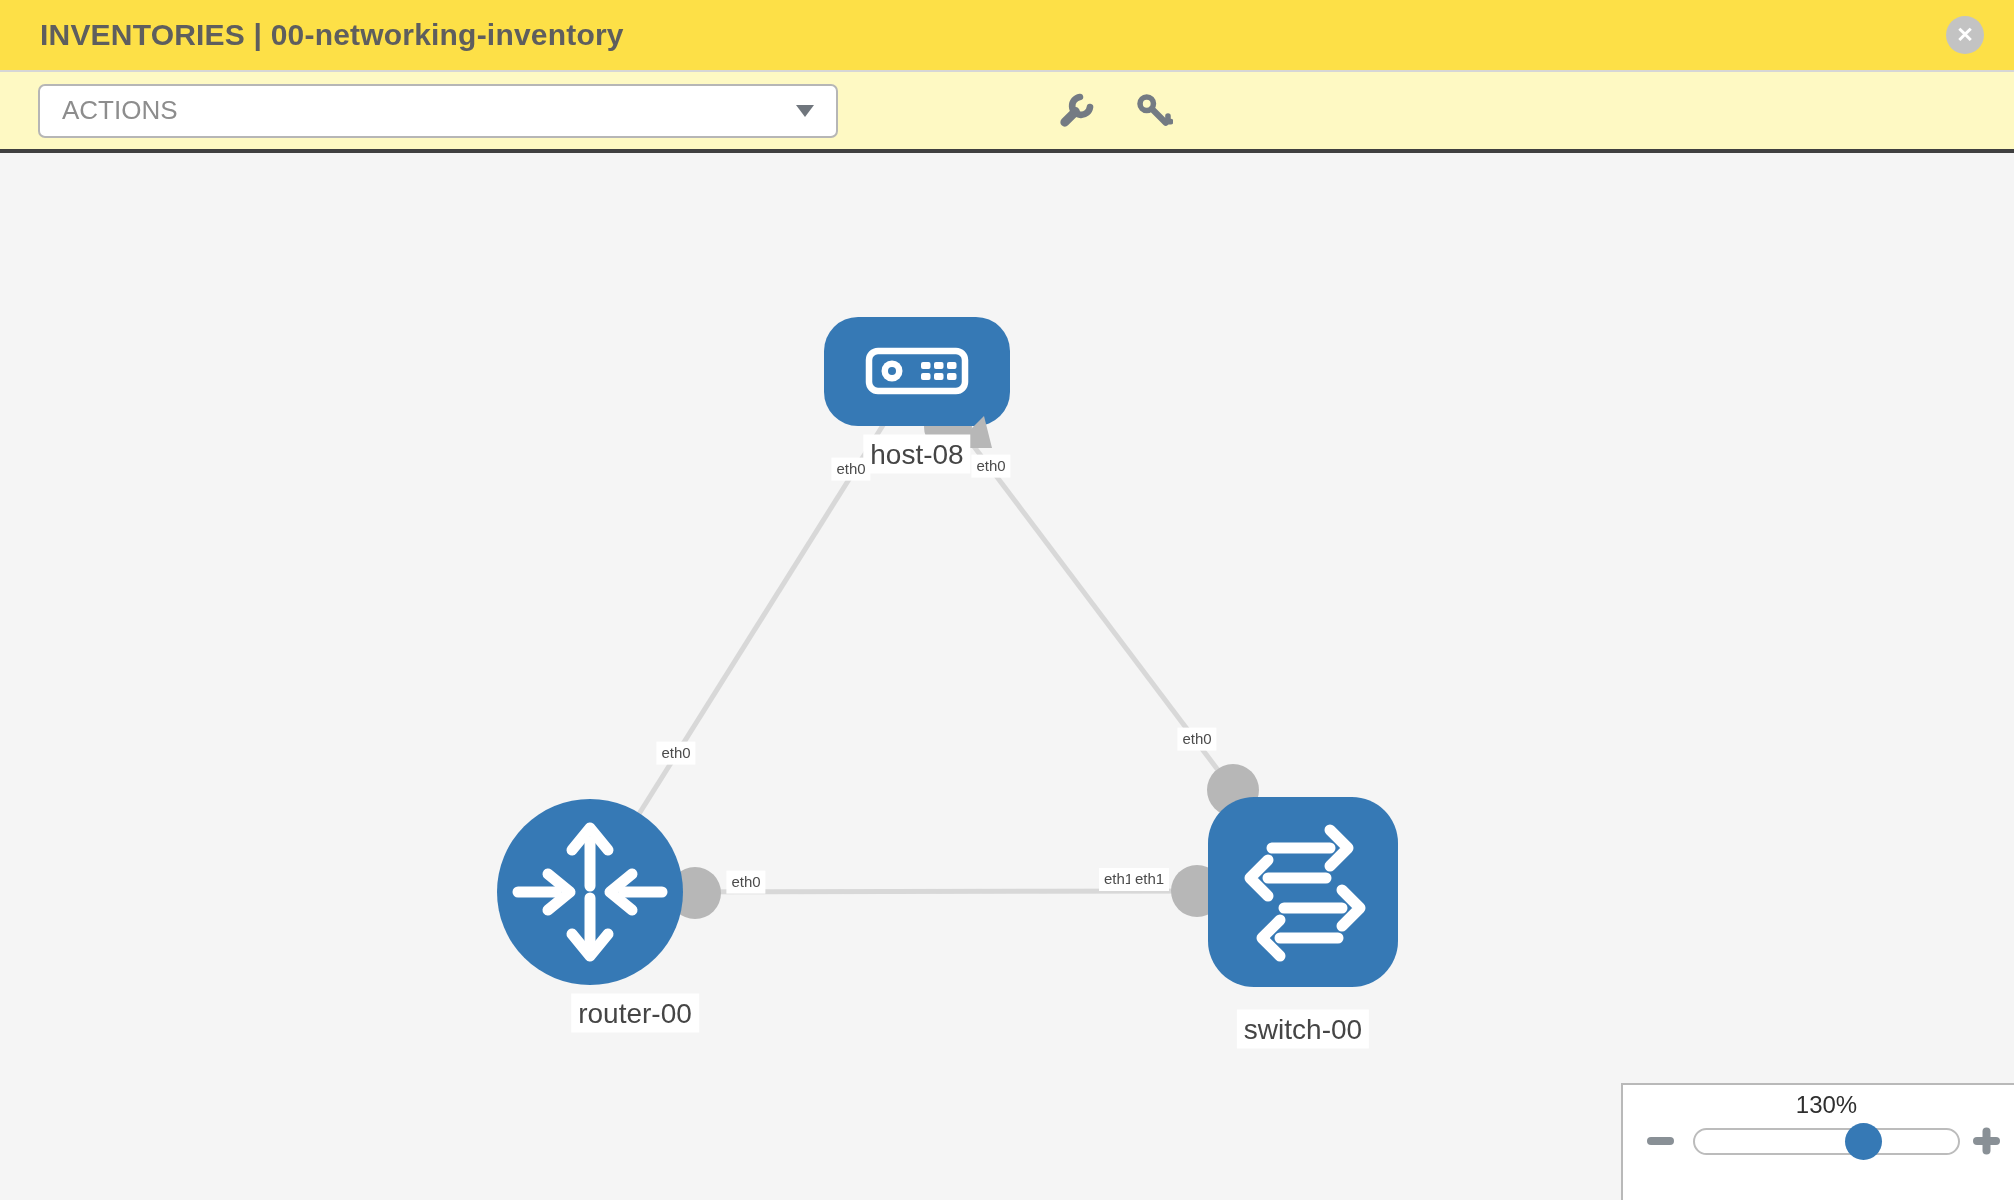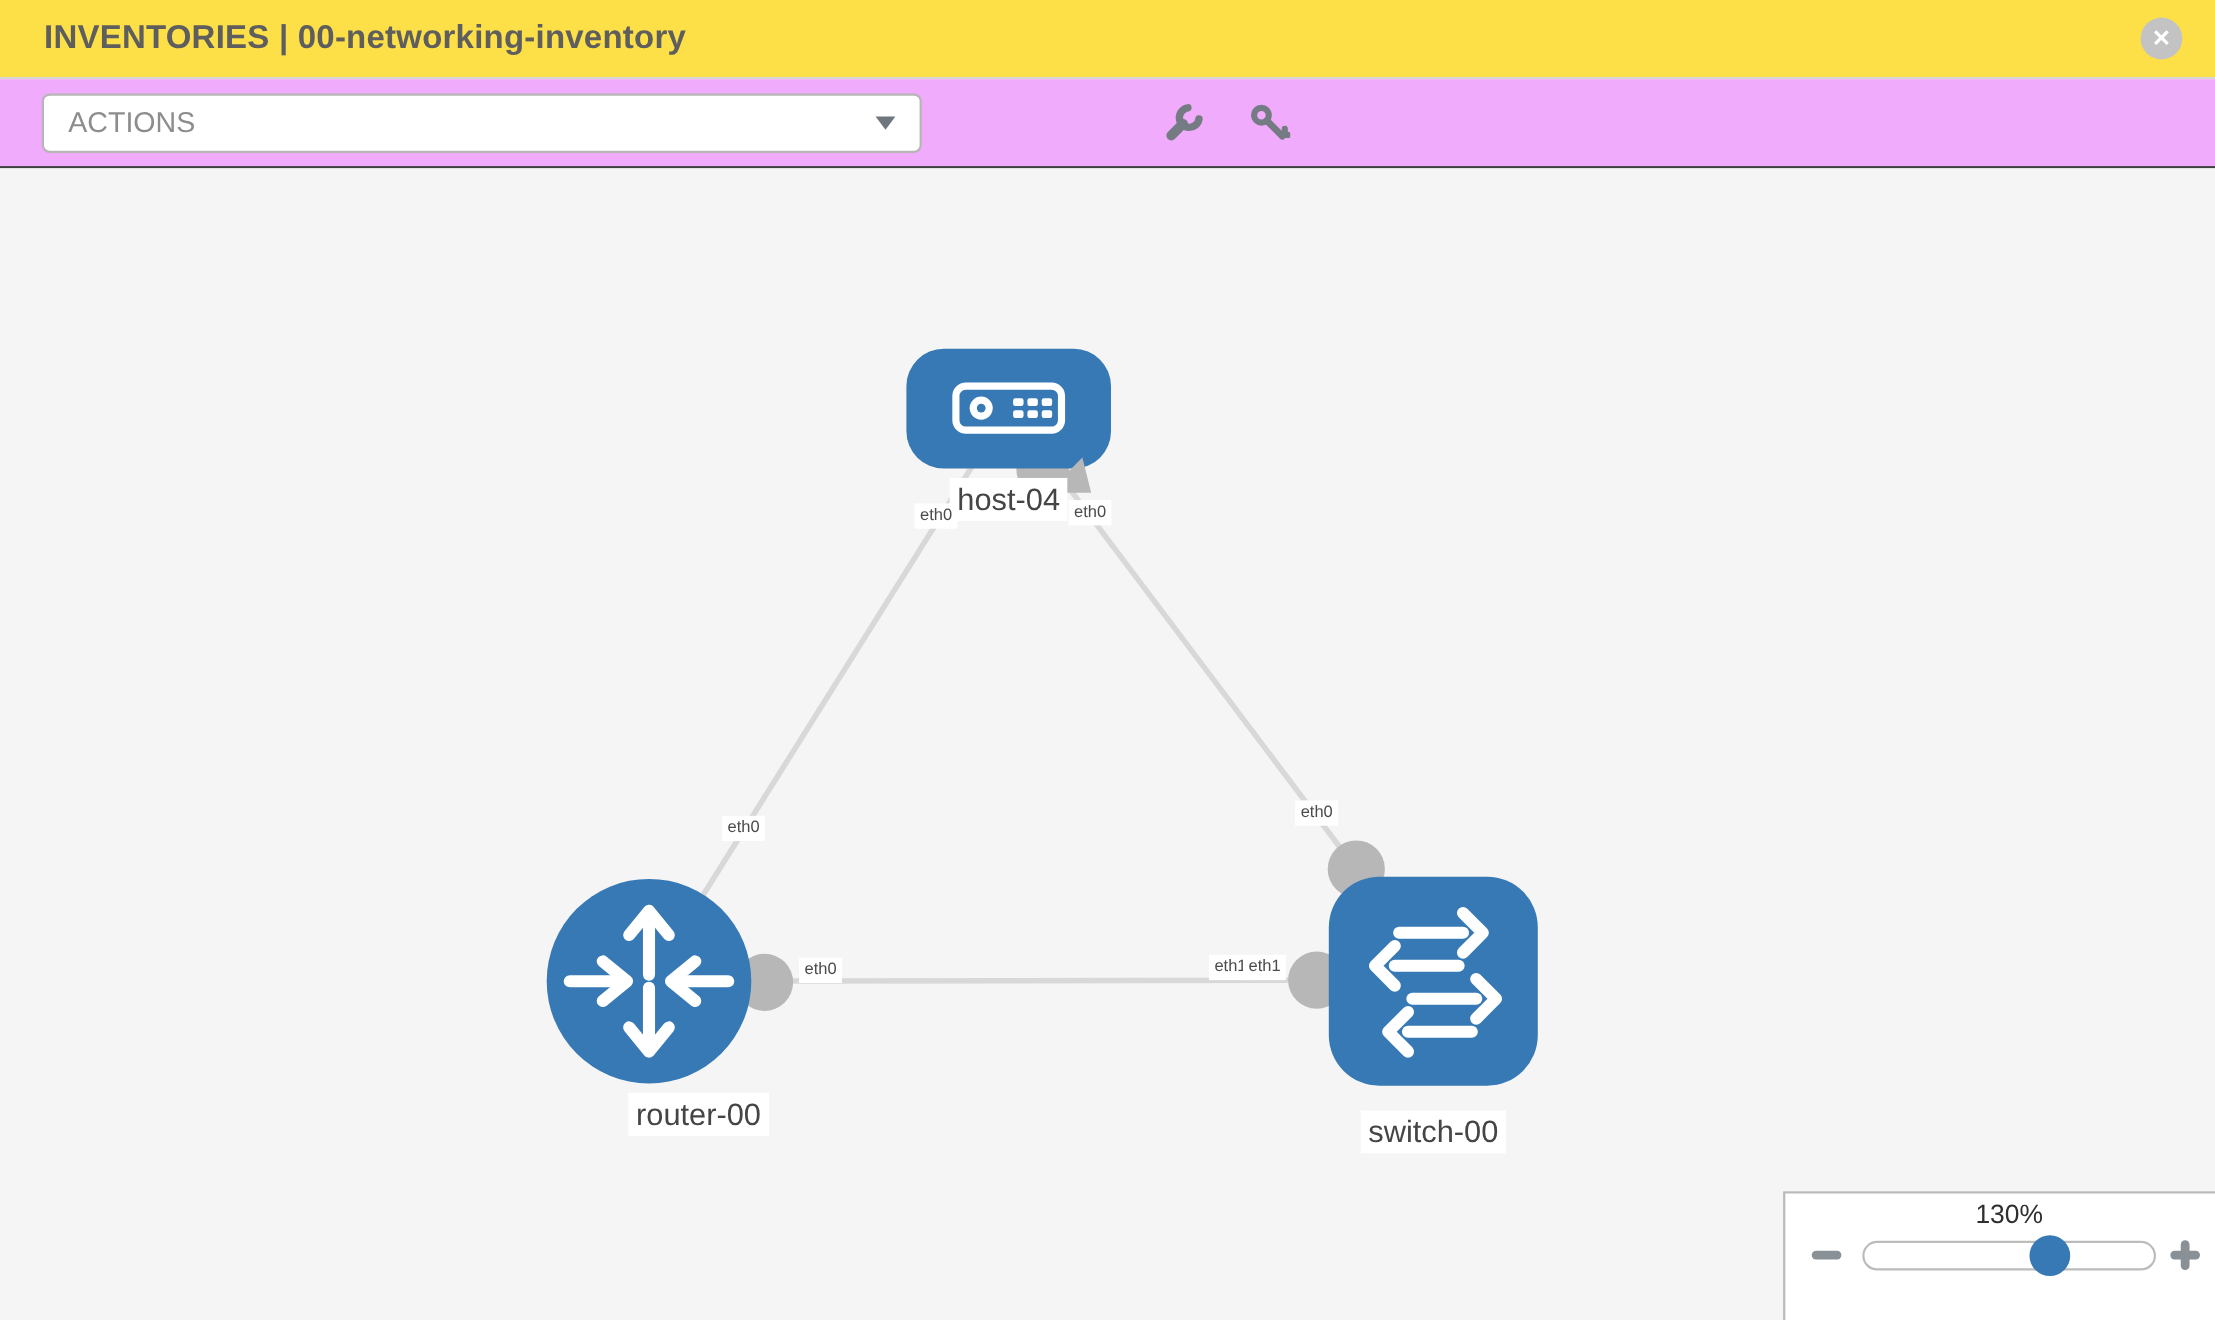--- a/index.html
+++ b/index.html
@@ -15,21 +15,21 @@
   
   .hdr{height:72px;background:#fde047;border-bottom:2px solid #d6d6d6;
        display:flex;align-items:center;justify-content:space-between;
        padding:0 30px 0 40px;}
   .hdr-title{font-size:30px;font-weight:bold;color:#5e5e5e;letter-spacing:.2px;}
   .close-btn{width:38px;height:38px;border-radius:50%;background:#c3c3c3;color:#fff;
        display:flex;align-items:center;justify-content:center;
        font-size:21px;font-weight:bold;cursor:pointer;}
 
   
-  .tbar{height:81px;background:#f0abfc;border-bottom:2px solid #404040;
+  .tbar{height:81px;background:#fef9c3;border-bottom:4px solid #404040;
         display:flex;align-items:center;padding:0 39px 0 38px;}
   .select{height:54px;background:#fff;border:2px solid #b6b6b6;border-radius:7px;
         display:flex;align-items:center;justify-content:space-between;
         padding:0 22px;color:#8d8d8d;font-size:26px;cursor:pointer;}
   .select.actions{width:800px;}
   .select.search{width:792px;margin-left:auto;}
   .caret{width:0;height:0;border-left:9px solid transparent;border-right:9px solid transparent;
         border-top:12px solid #70767d;}
   .icon-group{display:flex;align-items:center;gap:38px;margin-left:218px;}
   .tool-icon{width:40px;height:40px;display:flex;align-items:center;justify-content:center;cursor:pointer;}
@@ -151,21 +151,21 @@
         <path d="M1326 878 L1268 878"></path>
         <polyline points="1268,860 1250,878 1268,896"></polyline>
         <path d="M1284 908 L1342 908"></path>
         <polyline points="1342,890 1360,908 1342,926"></polyline>
         <path d="M1338 938 L1280 938"></path>
         <polyline points="1280,920 1262,938 1280,956"></polyline>
       </g>
     </g>
   </svg>
 
-  <div class="net-label node-label" style="left:917px;top:301px;">host-04</div>
+  <div class="net-label node-label" style="left:917px;top:301px;">host-08</div>
   <div class="net-label node-label" style="left:591px;top:860px;margin-left:44px;">router-00</div>
   <div class="net-label node-label" style="left:1303px;top:876px;">switch-00</div>
 
   <div class="net-label iface-center" style="left:851px;top:316px;">eth0</div>
   <div class="net-label iface-center" style="left:991px;top:313px;">eth0</div>
   <div class="net-label iface-center" style="left:676px;top:600px;">eth0</div>
   <div class="net-label iface-center" style="left:1197px;top:586px;">eth0</div>
   <div class="net-label iface-center" style="left:746px;top:729px;">eth0</div>
   <div class="net-label" style="left:1099px;top:715px;">eth1</div>
   <div class="net-label" style="left:1130px;top:715px;">eth1</div>

